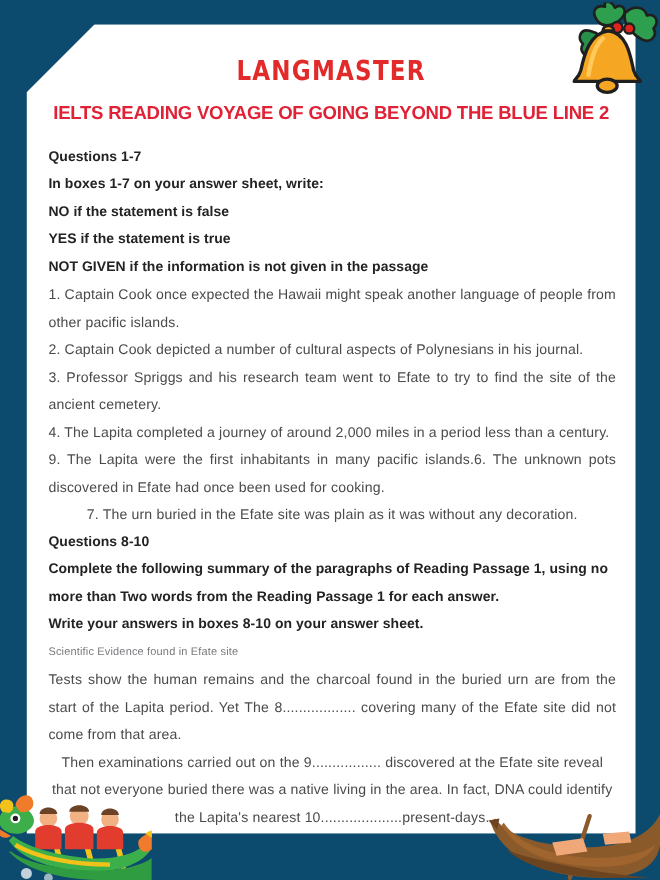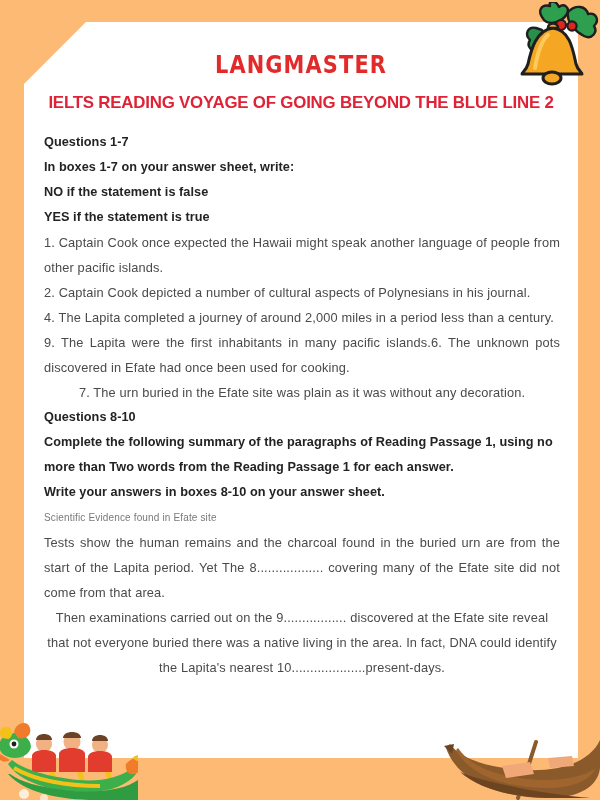--- a/index.html
+++ b/index.html
@@ -12,21 +12,21 @@
     background: #e0241f;
     font-family: "Liberation Sans", sans-serif;
     overflow: hidden;
     position: relative;
   }
 
   
   #page {
     position: absolute;
     inset: 0;
-    background: #fdba74;
+    background: #0c4a6e;
     overflow: hidden;
   }
 
   
   #card {
     position: absolute;
     left: 24px;
     top: 22px;
     width: 554px;
     height: 736px;
@@ -138,23 +138,25 @@
     <div id="content">
 
       <div class="bold-line">Questions 1-7</div>
 
       <div class="bold-line">In boxes 1-7 on your answer sheet, write:</div>
 
       <div class="bold-line">NO if the statement is false</div>
 
       <div class="bold-line">YES if the statement is true</div>
 
+      <div class="bold-line">NOT GIVEN if the information is not given in the passage</div>
 
       <p class="para">1. Captain Cook once expected the Hawaii might speak another language of people from other pacific islands.</p>
       <p class="para">2. Captain Cook depicted a number of cultural aspects of Polynesians in his journal.</p>
+      <p class="para">3. Professor Spriggs and his research team went to Efate to try to find the site of the ancient cemetery.</p>
       <p class="para">4. The Lapita completed a journey of around 2,000 miles in a period less than a century.</p>
       <p class="para">9. The Lapita were the first inhabitants in many pacific islands.6. The unknown pots discovered in Efate had once been used for cooking.</p>
       <p class="para last-left">7. The urn buried in the Efate site was plain as it was without any decoration.</p>
 
       <div class="bold-line">Questions 8-10</div>
 
       <div class="bold-line">Complete the following summary of the paragraphs of Reading Passage 1, using no more than Two words from the Reading Passage 1 for each answer.</div>
 
       <div class="bold-line">Write your answers in boxes 8-10 on your answer sheet.</div>
 

